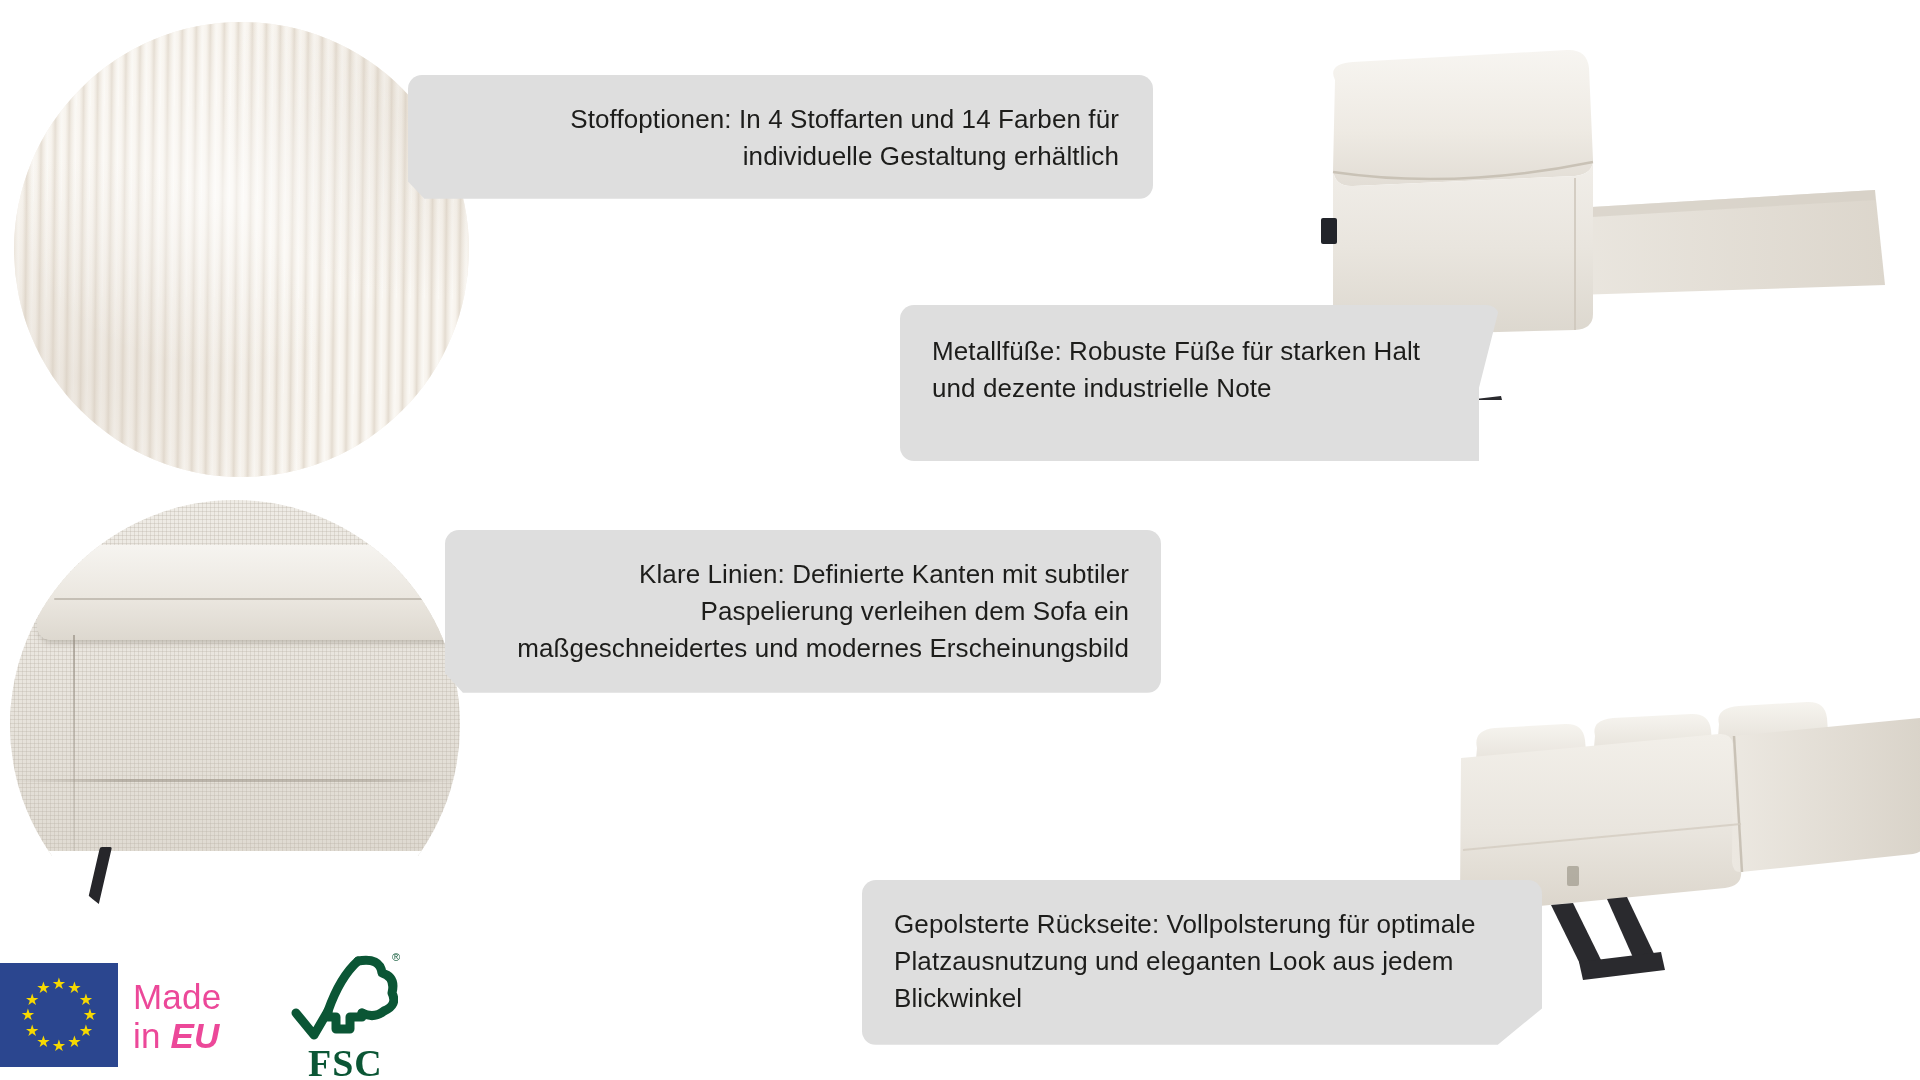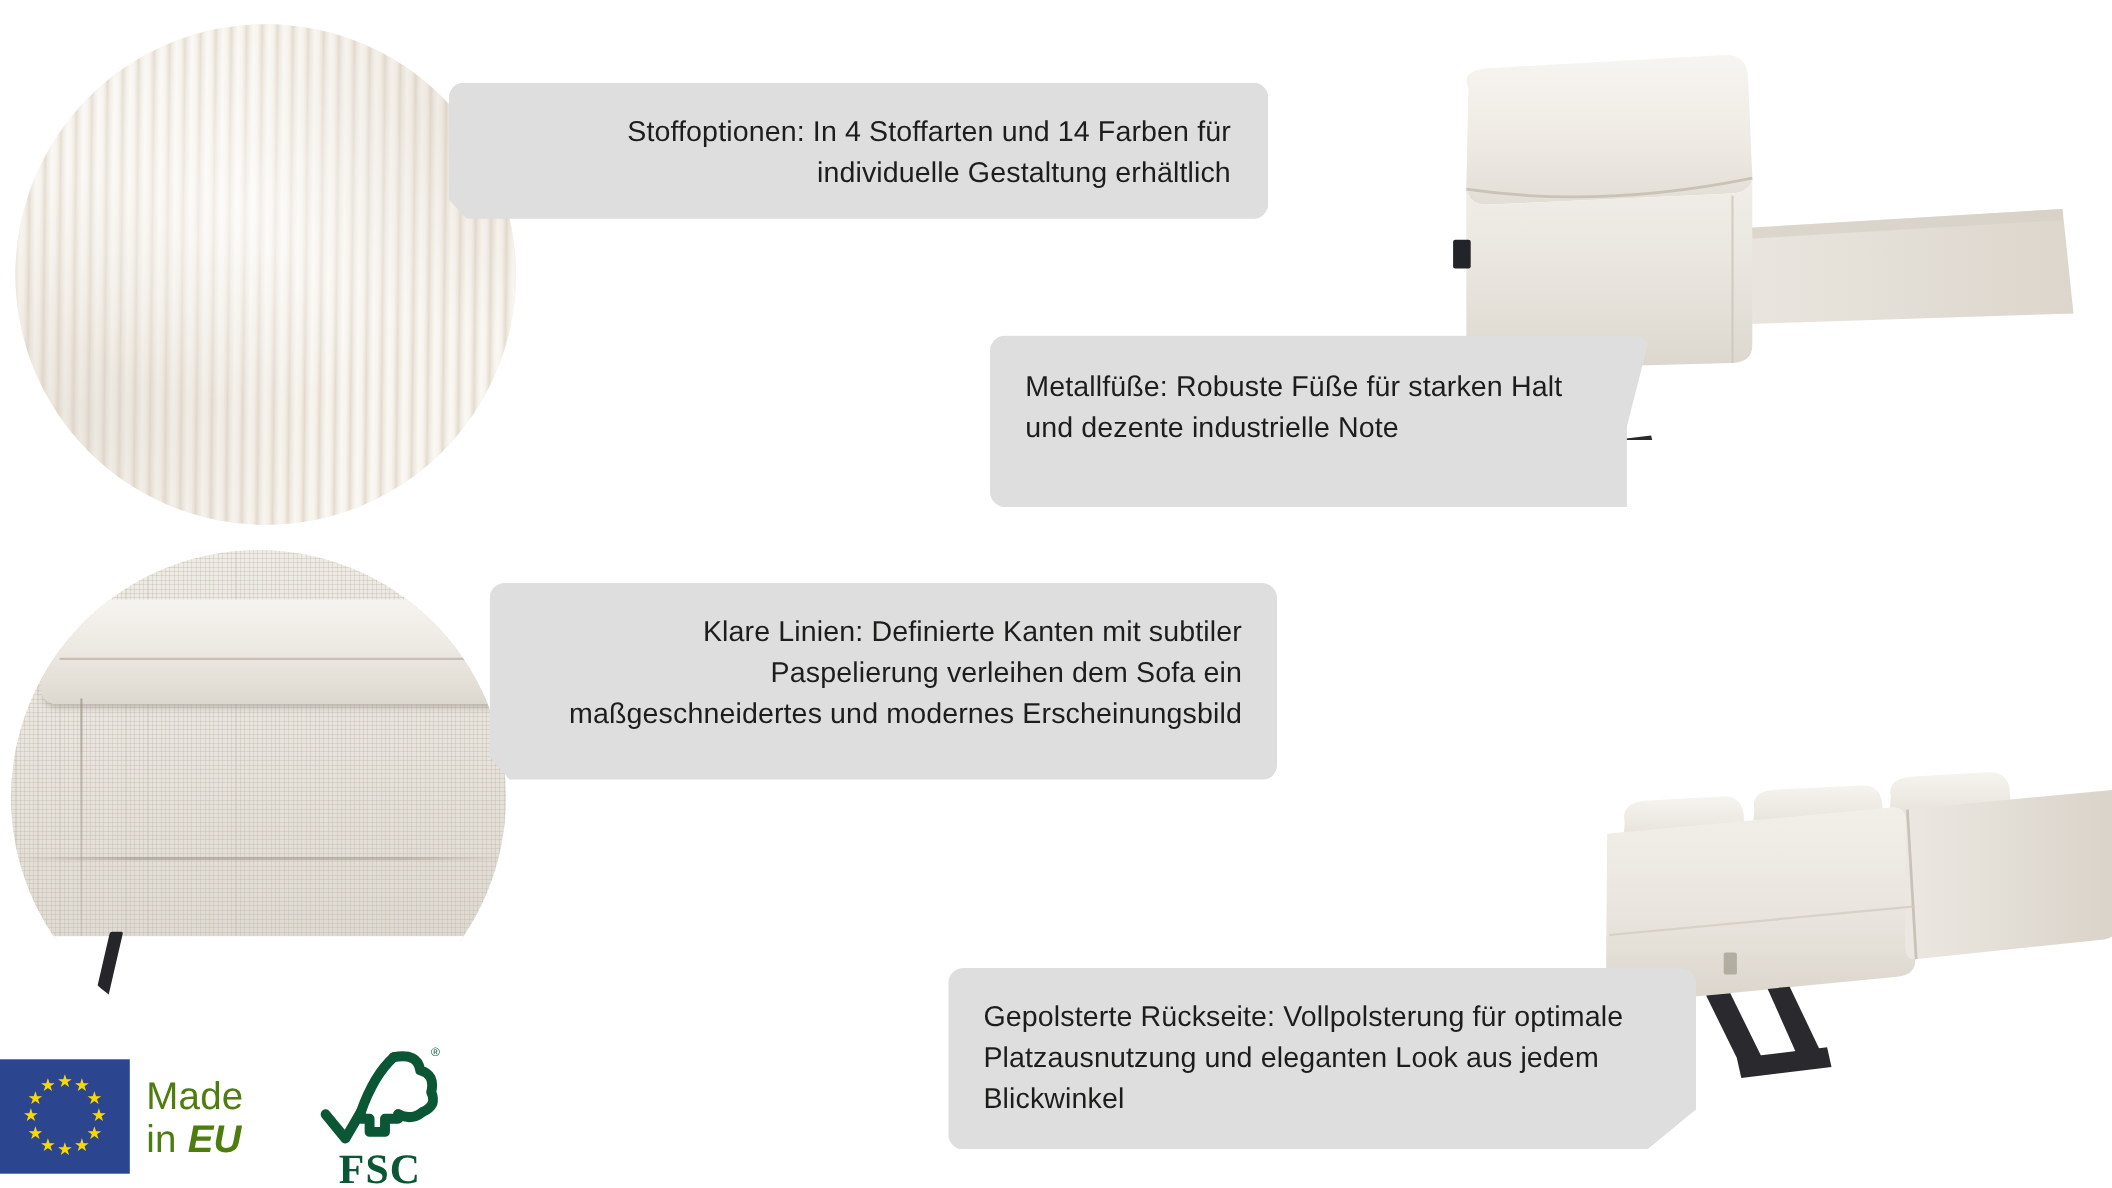--- a/index.html
+++ b/index.html
@@ -39,21 +39,21 @@
   #callout-2{
     left:900px; top:305px; width:600px; min-height:156px;
     padding:28px 30px 18px 32px;
     text-align:left;
     border-radius:14px;
     clip-path:polygon(0 0, 100% 0, 96.5% 53%, 96.5% 100%, 0 100%);
   }
   
   #callout-3{
     left:445px; top:530px; width:716px; min-height:160px;
-    padding:26px 32px 42px 34px;
+    padding:26px 32px 26px 34px;
     text-align:right;
     border-radius:14px;
     clip-path:polygon(0 0, 100% 0, 100% 100%, 2.5% 100%, 0 88%);
   }
   
   #callout-4{
     left:862px; top:868px; width:680px; min-height:156px;
     padding:26px 30px 28px 32px;
     text-align:left;
     border-radius:14px;
@@ -145,21 +145,21 @@
   #eu-flag{
     position:absolute;left:0;top:8px;width:118px;height:104px;
     background:#2b468f;overflow:hidden;
   }
   #eu-flag .s{
     position:absolute;color:#f7d900;font-size:16px;line-height:16px;
     transform:translate(-50%,-50%);
   }
   #made-in-eu{
     position:absolute;left:133px;top:22px;
-    font-size:35px;line-height:1.12;color:#4d7c0f;
+    font-size:35px;line-height:1.12;color:#ec4899;
     font-family:"Liberation Sans", sans-serif;
     letter-spacing:.2px;
   }
   #made-in-eu b{font-weight:700;font-style:italic;}
   #fsc-logo{position:absolute;left:288px;top:0px;width:110px;height:120px;}
   #fsc-logo .fsc-text{
     position:absolute;left:20px;top:86px;
     font-family:"Liberation Serif", serif;
     font-size:38px;font-weight:700;color:#0b5635;letter-spacing:1px;
   }

